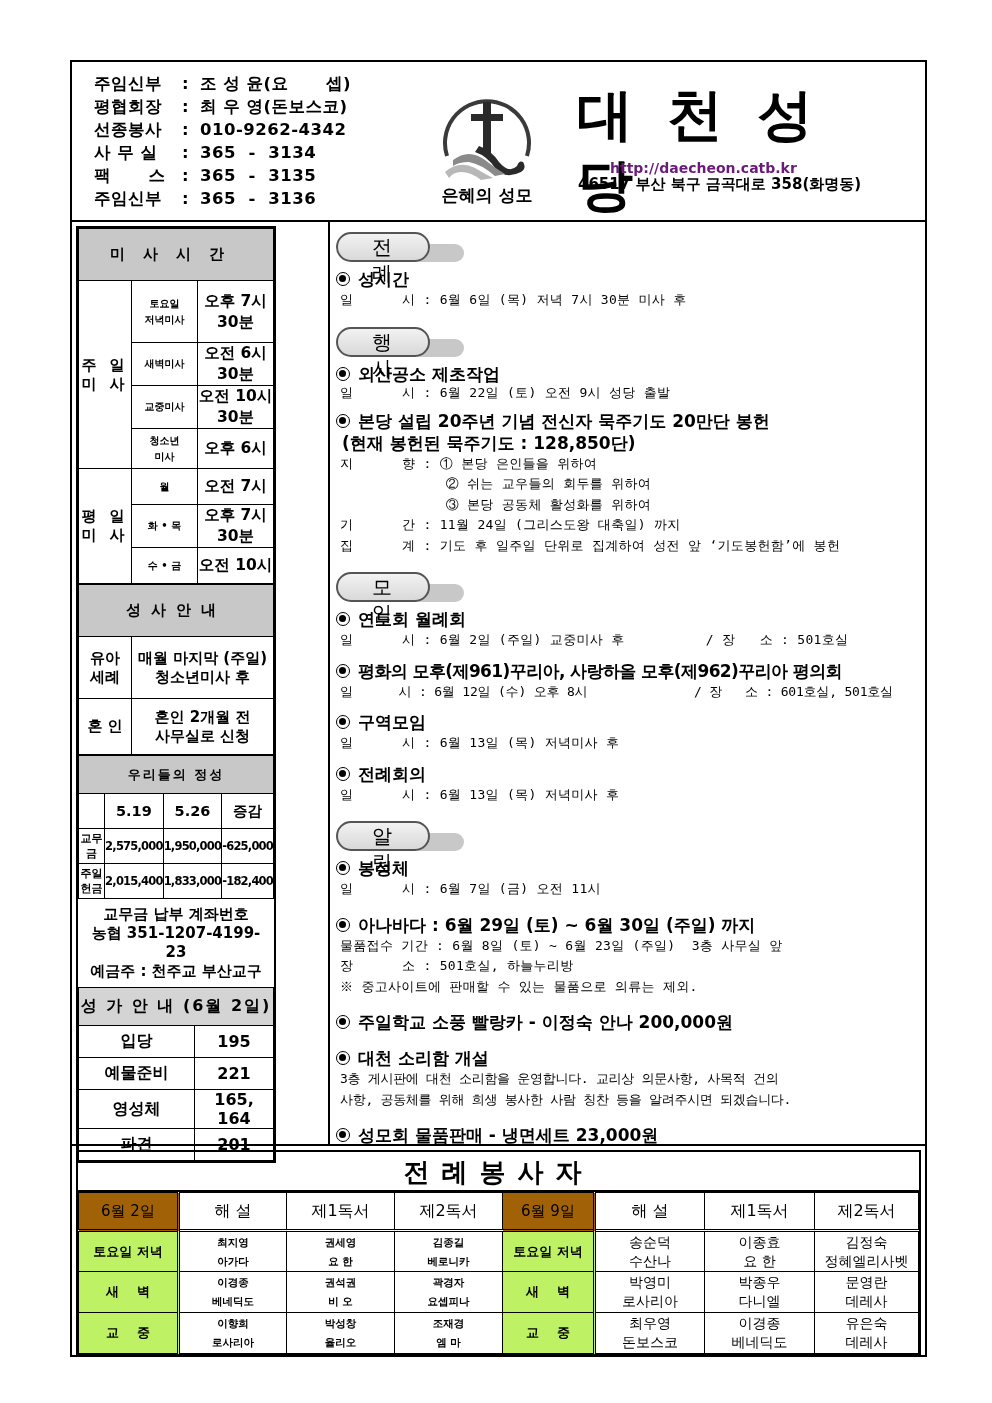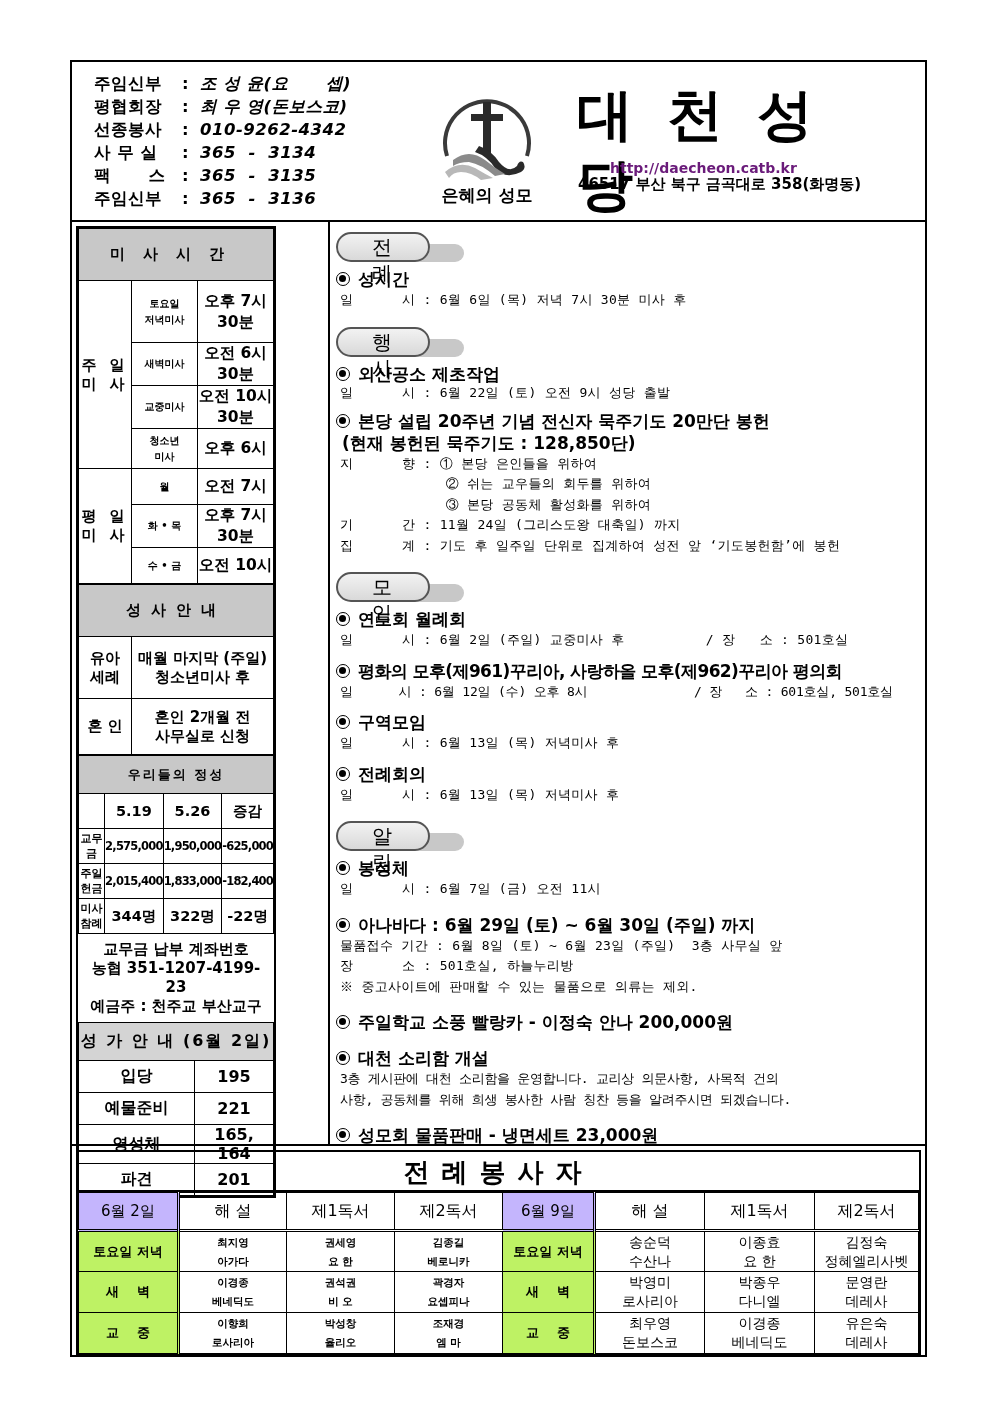--- a/index.html
+++ b/index.html
@@ -7,21 +7,21 @@
   body { font-family: "DejaVu Sans", "Liberation Sans", sans-serif; color: #000; position: relative; }
 
   .frame { position: absolute; left: 70px; top: 60px; width: 857px; height: 1297px; border: 2px solid #000; }
 
   
   .header { position: absolute; left: 0; top: 0; width: 853px; height: 160px; border-bottom: 2px solid #000; }
   .contact { position: absolute; left: 22px; top: 10px; }
   .contact-row { display: flex; height: 23px; align-items: center; font-size: 16.5px; font-weight: bold; letter-spacing: 0.5px; }
   .contact-label { width: 88px; white-space: pre; }
   .contact-sep { width: 18px; }
-  .contact-value { white-space: pre; font-style: italic; }
+  .contact-value { white-space: pre; }
 
   .logo { position: absolute; left: 355px; top: 22px; width: 120px; height: 125px; }
   .logo svg { position: absolute; left: 8px; top: 6px; }
   .logo-caption { position: absolute; left: 0; top: 100px; width: 120px; text-align: center; font-size: 17px; font-weight: bold; }
 
   .church-title { position: absolute; left: 505px; top: 18px; width: 330px; font-size: 56px; font-weight: bold; letter-spacing: 34px; line-height: 70px; }
   .church-url { position: absolute; left: 538px; top: 98px; font-size: 14px; color: #6a1b7a; font-weight: bold; }
   .church-address { position: absolute; left: 506px; top: 113px; font-size: 15px; font-weight: bold; white-space: pre; }
 
   
@@ -66,21 +66,21 @@
   .line { font-family: "DejaVu Sans Mono", monospace; font-size: 13px; line-height: 20.5px; white-space: pre; padding-left: 6px; letter-spacing: 0.3px; }
   .sub-title { font-size: 17px; font-weight: bold; line-height: 22px; white-space: pre; padding-left: 8px; }
   .gap-s { height: 7px; }
   .gap-m { height: 12px; }
 
   
   .servers { position: absolute; left: 4px; top: 1088px; width: 845px; border: 2px solid #000; }
   .servers-title { height: 40px; border-bottom: 2px solid #000; text-align: center; font-size: 26px; font-weight: bold; letter-spacing: 12px; line-height: 40px; }
   table.srv { border-collapse: collapse; width: 100%; table-layout: fixed; }
   table.srv td { border: 1px solid #000; text-align: center; vertical-align: middle; }
-  .srv .date { background: #c4b5fd; font-size: 15px; height: 38px; font-weight: normal; border-right: 3px double #000; }
+  .srv .date { background: #a16207; font-size: 15px; height: 38px; font-weight: normal; border-right: 3px double #000; }
   .srv .rowlbl { background: #bef264; font-size: 13px; font-weight: bold; border-right: 3px double #000; }
   .srv .hd { font-size: 16px; height: 38px; }
   .srv .nm { font-size: 14px; line-height: 19px; height: 41px; }
   .srv .nm.b { font-weight: bold; font-size: 10.5px; }
   .srv tr.first-body td { border-top: 3px double #000; }
 </style>
 </head>
 <body>
 
 <div class="frame">
@@ -214,26 +214,20 @@
           <td class="k">교무금</td>
           <td class="small">2,575,000</td>
           <td class="small">1,950,000</td>
           <td class="small">-625,000</td>
         </tr>
         <tr>
           <td class="k">주일헌금</td>
           <td class="small">2,015,400</td>
           <td class="small">1,833,000</td>
           <td class="small">-182,400</td>
-        </tr>
-        <tr>
-          <td class="k">미사참례</td>
-          <td class="big">344명</td>
-          <td class="big">322명</td>
-          <td class="big">-22명</td>
         </tr>
       </tbody>
         </table>
 
       <div class="account">
         <div>교무금 납부 계좌번호</div>
         <div>농협 351-1207-4199-23</div>
         <div>예금주 : 천주교 부산교구</div>
       </div>
 

